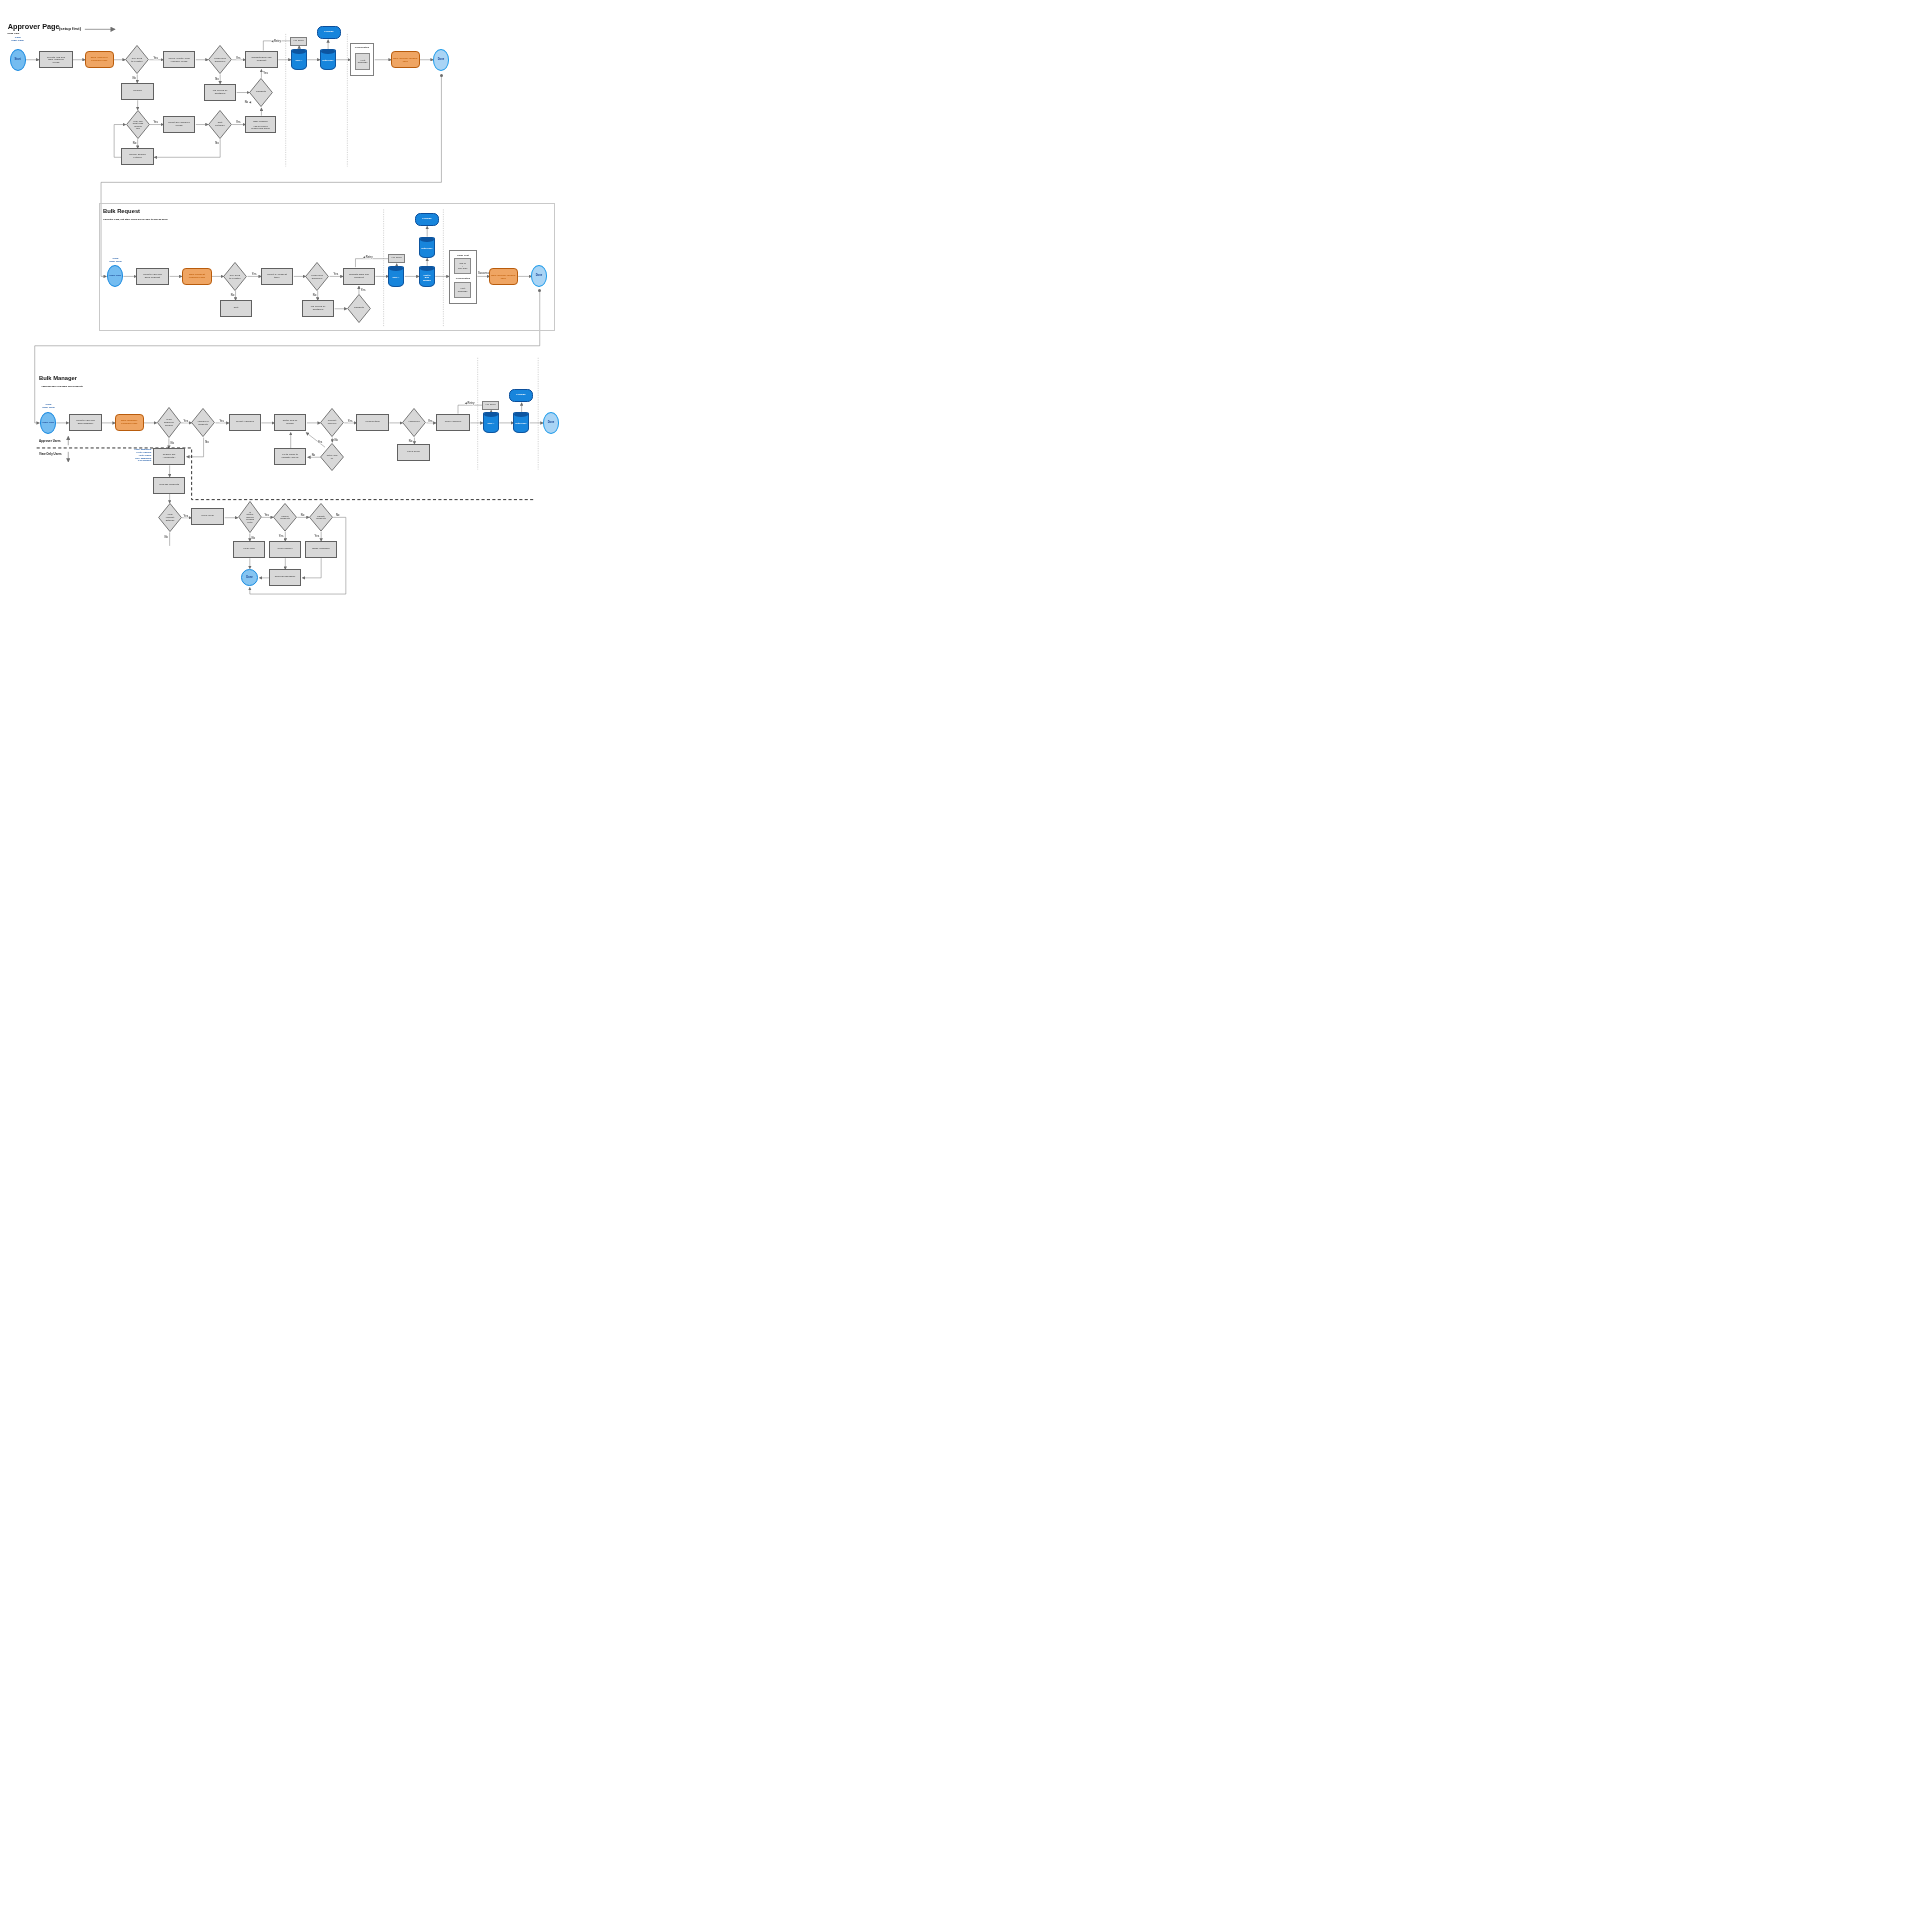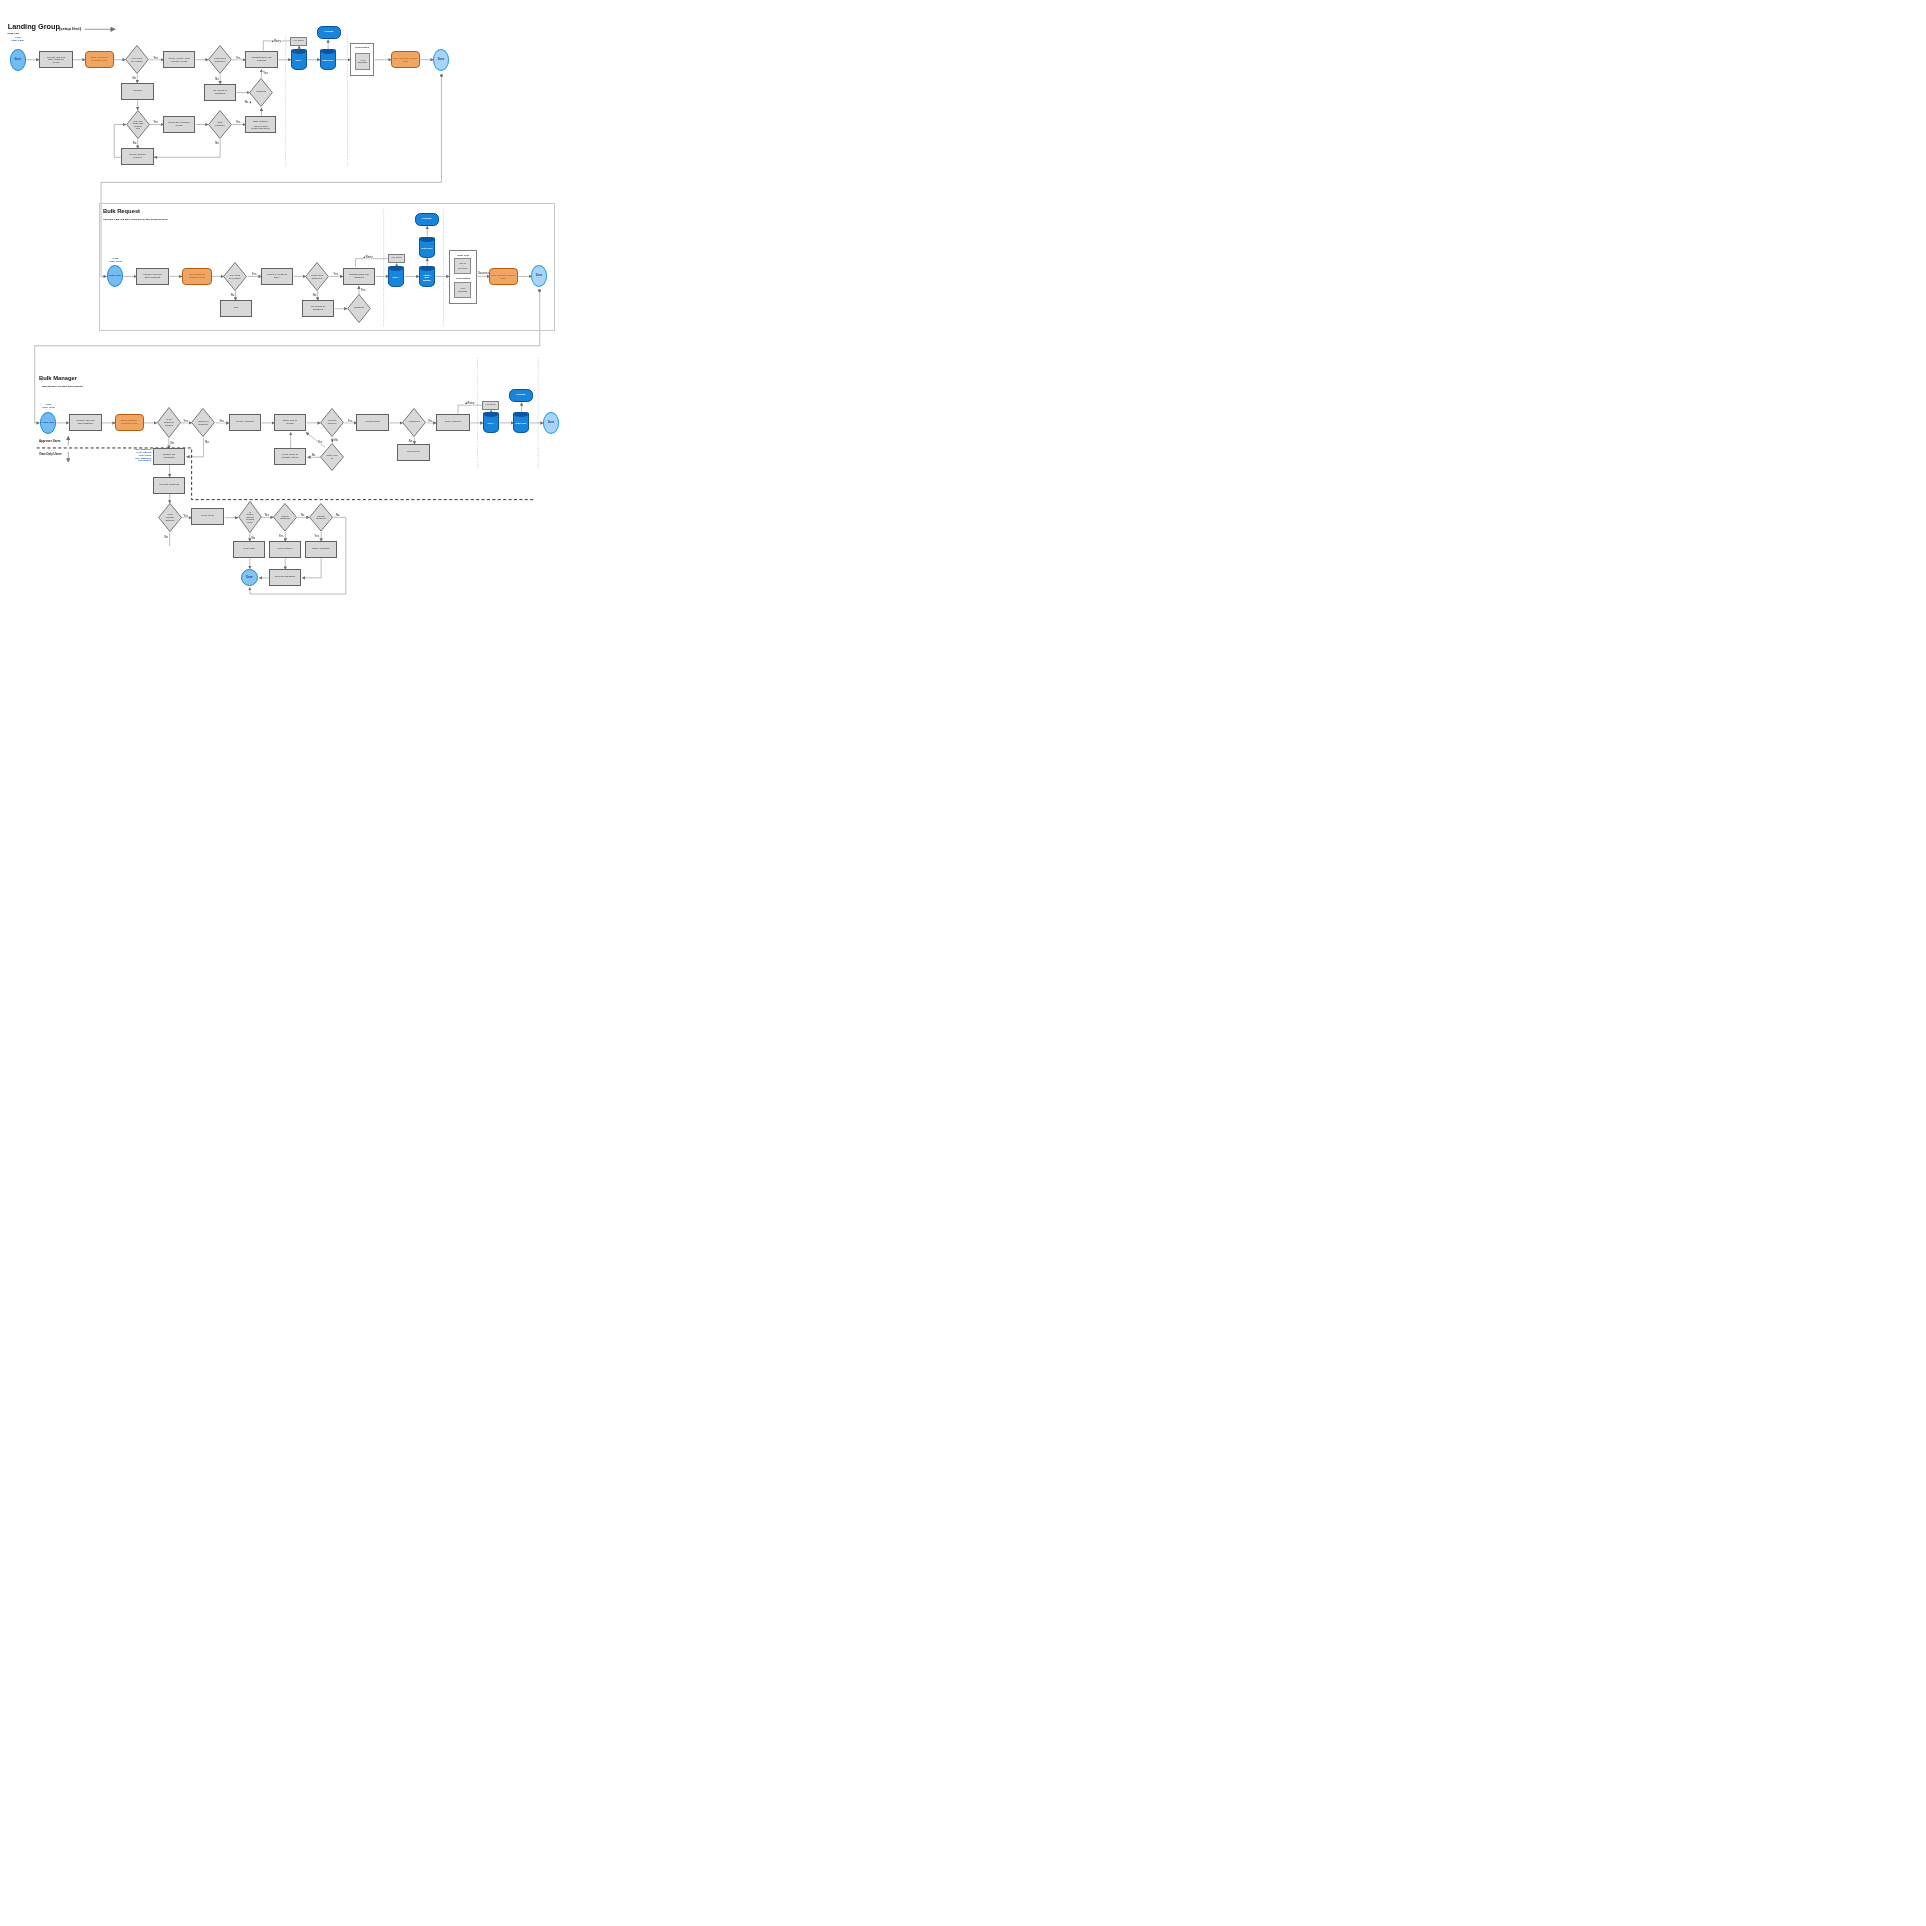--- a/index.html
+++ b/index.html
@@ -168,21 +168,21 @@
       <polyline points="177,1172 177,1198" fill="none" stroke="#6E6E6E" stroke-width="1.5" marker-end="url(#arr)"></polyline>
       <polyline points="741,88 741,432" fill="none" stroke-dasharray="3 3" stroke="#8F8F8F" stroke-width="1"></polyline>
       <polyline points="901,88 901,432" fill="none" stroke-dasharray="3 3" stroke="#8F8F8F" stroke-width="1"></polyline>
       <polyline points="995,543 995,848" fill="none" stroke-dasharray="3 3" stroke="#8F8F8F" stroke-width="1"></polyline>
       <polyline points="1150,543 1150,848" fill="none" stroke-dasharray="3 3" stroke="#8F8F8F" stroke-width="1"></polyline>
       <polyline points="1239,928 1239,1218" fill="none" stroke-dasharray="3 3" stroke="#8F8F8F" stroke-width="1"></polyline>
       <polyline points="1396,928 1396,1218" fill="none" stroke-dasharray="3 3" stroke="#8F8F8F" stroke-width="1"></polyline>
       <polyline points="95,1162 497,1162 497,1296 1388,1296" fill="none" stroke-dasharray="8 6" stroke="#111111" stroke-width="2.2"></polyline>
     </svg>
     <div class="node label" style="left: 7.7px; top: 22.3px; width: 92px; height: 10.8px;">
-      <div class="lbl" style="font-size: 7.3px; color: rgb(20, 20, 20); font-weight: 800; text-align: left;">Landing Group</div>
+      <div class="lbl" style="font-size: 7.3px; color: rgb(20, 20, 20); font-weight: 800; text-align: left;">Approver Page</div>
     </div>
     <div class="node label" style="left: 59px; top: 26px; width: 35px; height: 6.2px;">
       <div class="lbl" style="font-size: 4px; color: rgb(20, 20, 20); font-weight: 800; text-align: left;">(setup first)</div>
     </div>
     <div class="node label" style="left: 7.3px; top: 33px; width: 27px; height: 3.9px;">
       <div class="lbl" style="font-size: 2.5px; color: rgb(20, 20, 20); font-weight: 800; text-align: left;">GDM Only</div>
     </div>
     <div class="node label" style="left: 9.2px; top: 36px; width: 17px; height: 7.7px;">
       <div class="lbl" style="font-size: 2.5px; color: rgb(31, 91, 168); font-weight: 700;">GDM
 (user only)</div>

